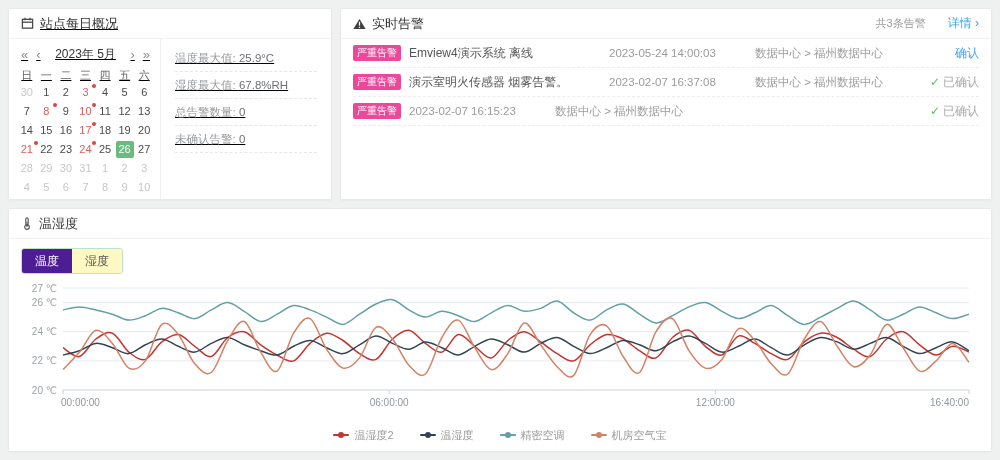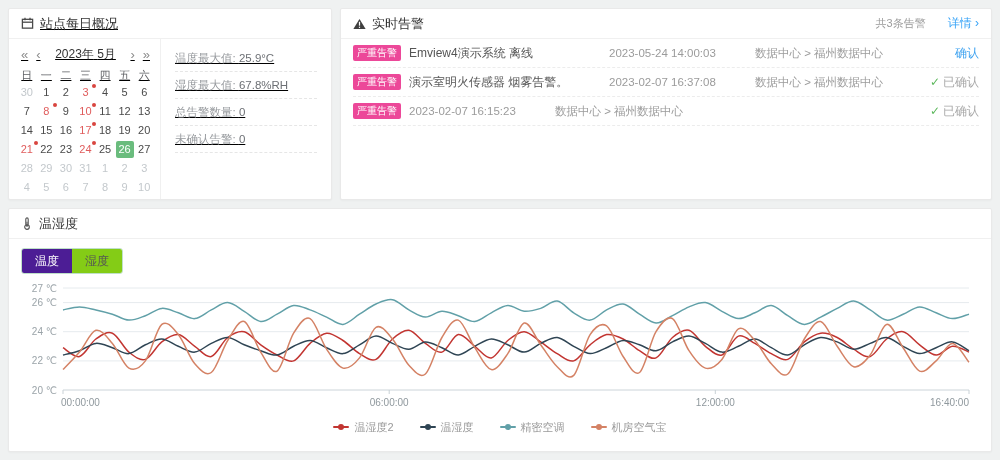--- a/index.html
+++ b/index.html
@@ -44,24 +44,24 @@
   .a-loc{flex:1;font-size:11.5px;color:#9b9b9b;}
   .a-act{flex:none;font-size:12px;text-align:right;min-width:54px;}
   .a-act.todo{color:#3da2f0;cursor:pointer;}
   .a-act .chk{color:#5cb85c;margin-right:3px;font-size:12px;}
   .a-act .done-t{color:#a8a8a8;}
   .hd-count{font-size:11px;color:#9b9b9b;margin-right:16px;}
   .hd-link{font-size:12px;color:#36a3f7;cursor:pointer;}
 
   
   .toggles{display:inline-flex;margin:9px 0 0 12px;border:1px solid #bfe0c9;border-radius:3px;overflow:hidden;}
-  .tg{font-size:12px;height:24px;line-height:24px;padding:0 13px;cursor:pointer;background:#84cc16;color:#555;}
+  .tg{font-size:12px;height:24px;line-height:24px;padding:0 13px;cursor:pointer;background:#fef9c3;color:#555;}
   .tg.active{background:#4c1d95;color:#fff;}
   #chart-wrap{margin:2px 12px 0 12px;}
-  .legend{display:flex;justify-content:center;align-items:center;gap:26px;height:18px;margin-top:0px;}
+  .legend{display:flex;justify-content:center;align-items:center;gap:26px;height:18px;margin-top:8px;}
   .legend-item{display:inline-flex;align-items:center;gap:5px;cursor:pointer;}
   .legend-mark{position:relative;width:16px;height:8px;}
   .legend-mark .ln{position:absolute;left:0;top:3px;width:16px;height:2px;border-radius:1px;}
   .legend-mark .dt{position:absolute;left:5px;top:1px;width:6px;height:6px;border-radius:50%;}
   .legend-label{font-size:11px;color:#9b9b9b;}
 </style>
 </head>
 <body>
 
 <div class="panel" id="cal-panel">

